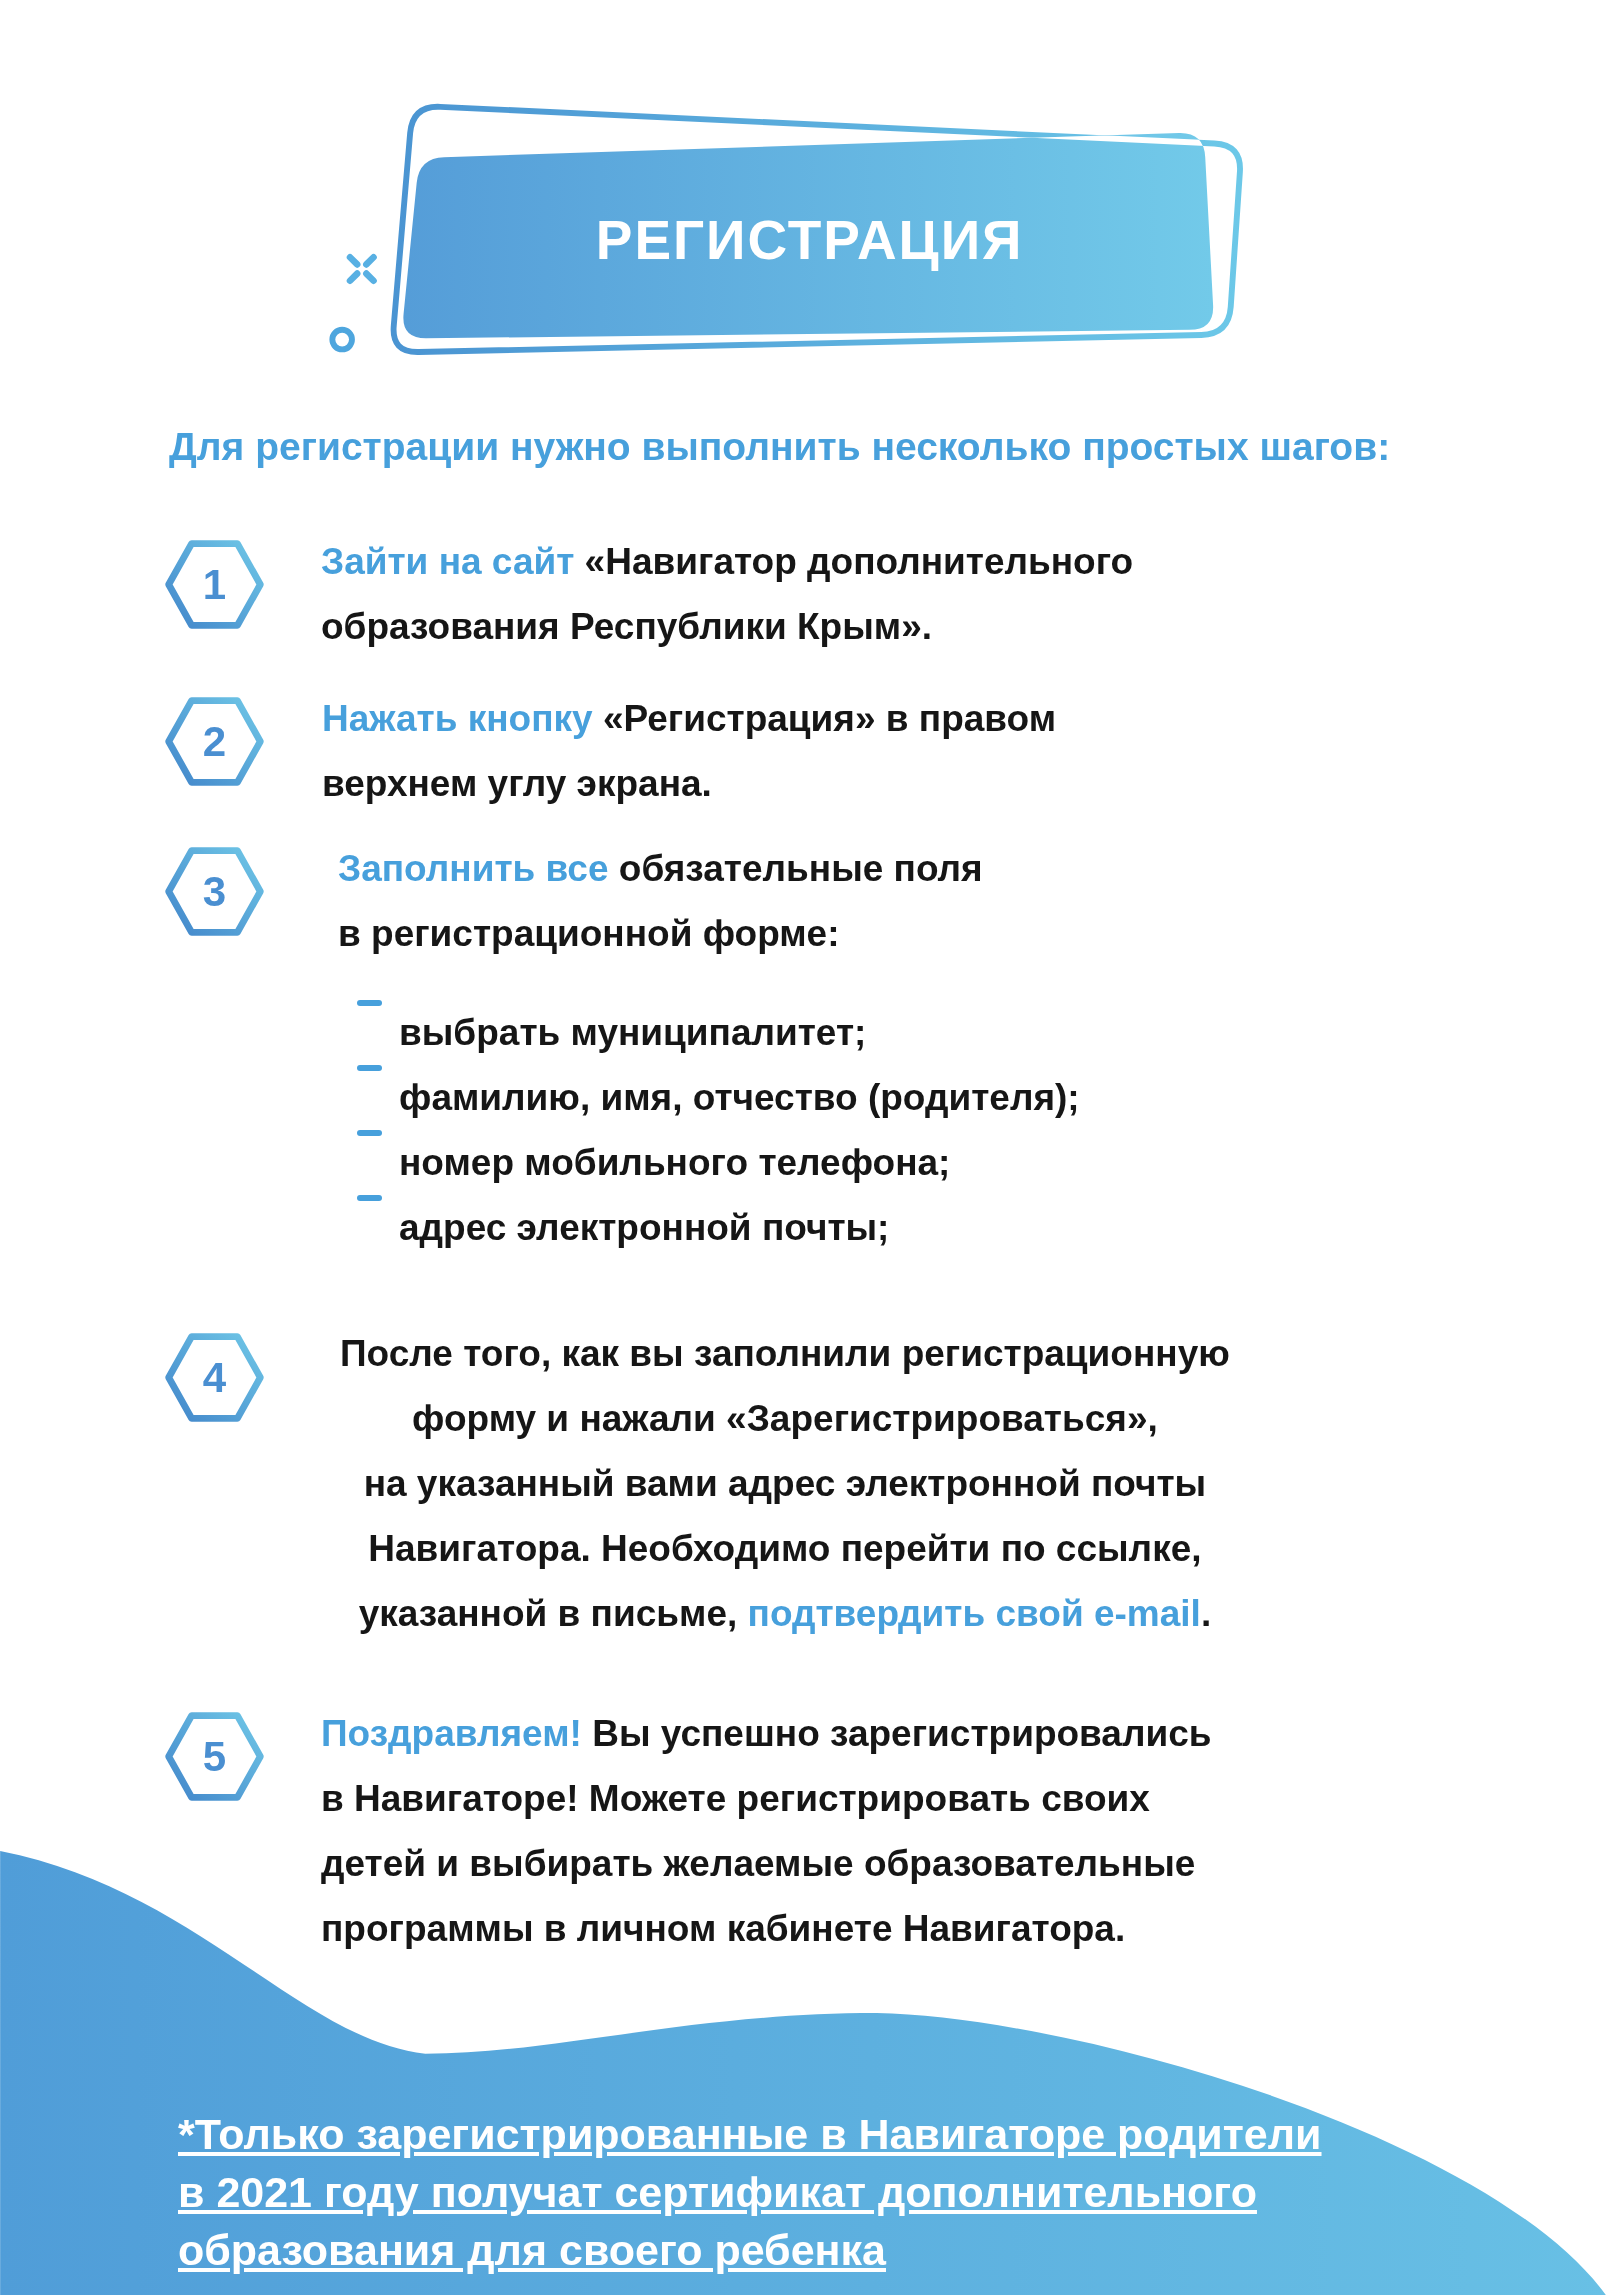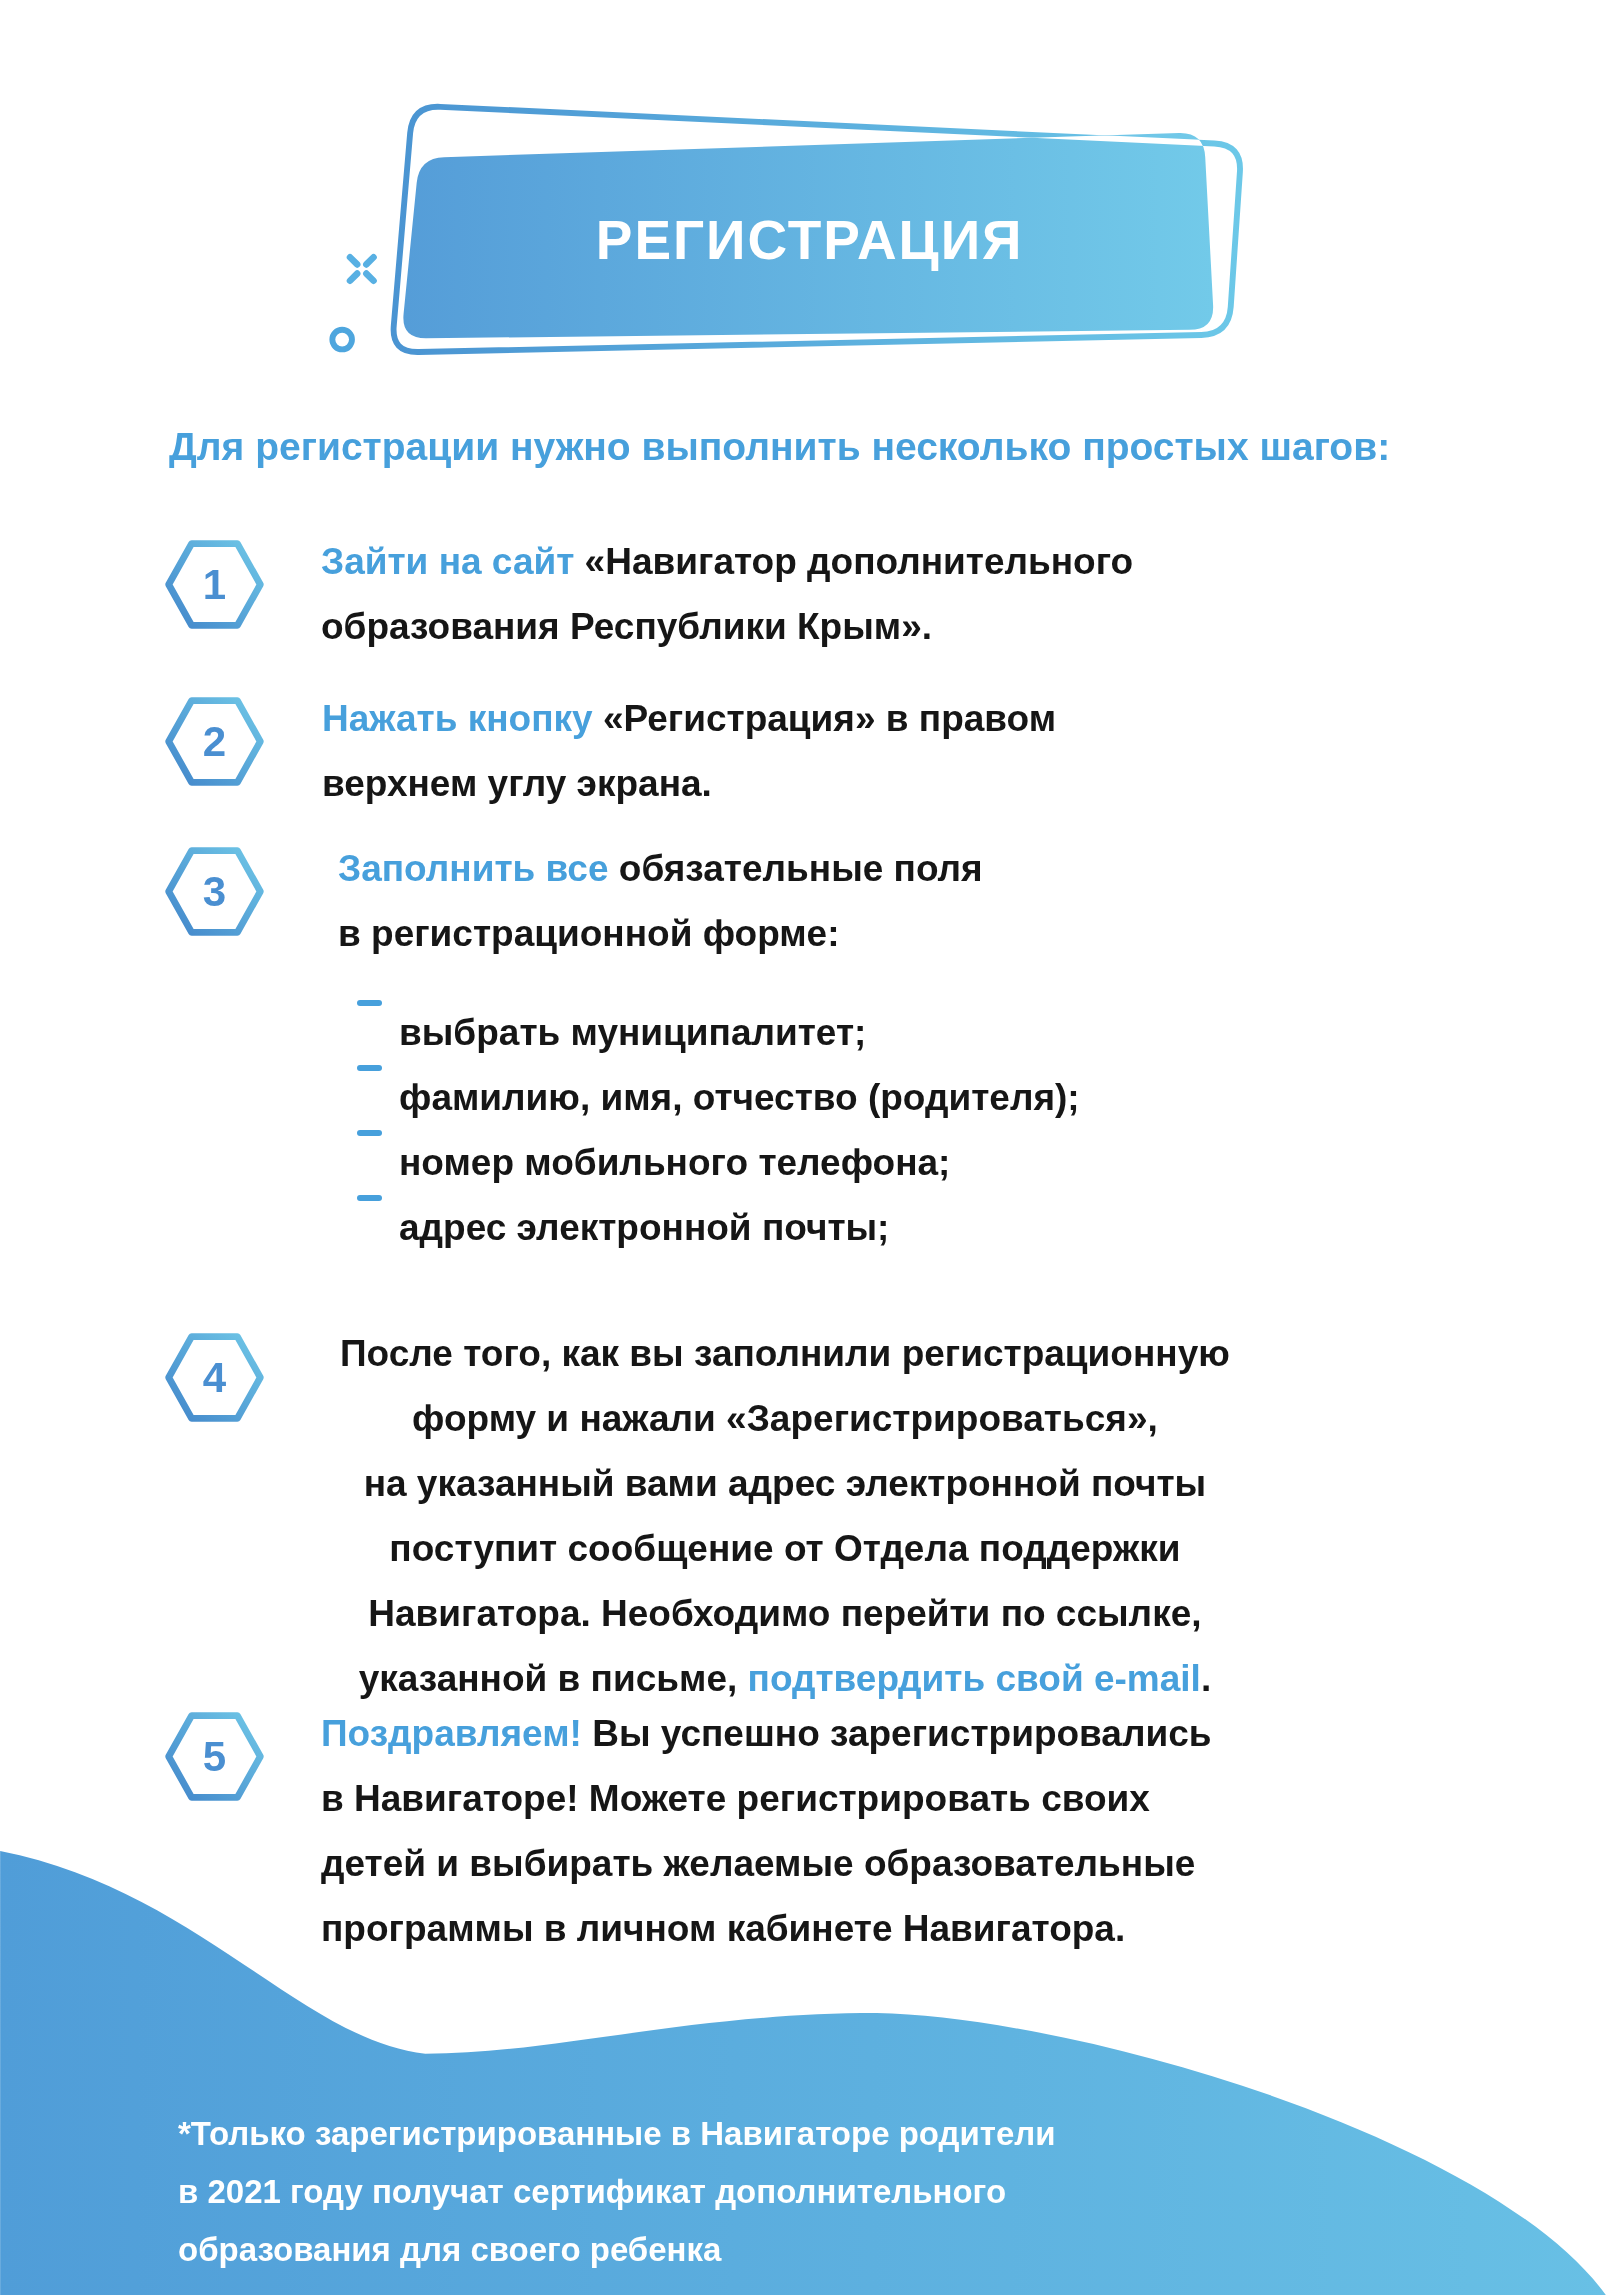--- a/index.html
+++ b/index.html
@@ -29,22 +29,22 @@
   .bullet-line{
     height:65px;font-size:37px;line-height:65px;color:var(--text_dark);
     display:flex;white-space:nowrap;
   }
   .dash{
     width:25px;height:5.9px;border-radius:3.3px;background:var(--accent_blue);
     margin-right:17px;flex:0 0 auto;
   }
   .wave-svg{left:0;top:1811px}
   .footer-note{
-    left:178px;top:2105px;font-size:33px;line-height:58px;
-    color:var(--footer_text);white-space:nowrap;
+    left:178px;top:2105px;font-size:43px;line-height:58px;
+    color:var(--footer_text);white-space:nowrap;text-decoration:underline;
   }
 </style>
 </head>
 <body>
 
 <svg class="abs header-svg" width="1086" height="340" viewBox="0 0 1660 520">
   <defs>
     <linearGradient id="outgrad" x1="0" y1="0" x2="1" y2="0">
       <stop offset="0" stop-color="#4a94d2"></stop>
       <stop offset="1" stop-color="#6cc8e8"></stop>
@@ -130,21 +130,20 @@
       </div>
     </div>
     <div class="abs hex" style="left: 165px; top: 1331px;"><svg viewBox="0 0 160 150" width="99" height="93">
         <polygon points="6,75 43,9 117,9 154,75 117,141 43,141" fill="none" stroke="url(#hexgrad)" stroke-width="11" stroke-linejoin="round"></polygon>
         <text class="hexnum" x="80" y="99" text-anchor="middle">4</text>
       </svg></div>
     <div class="abs step-text" style="left: 340px; top: 1321px; text-align: center;">
       <div class="step-line"><span class="seg-d">После того, как вы заполнили регистрационную</span></div>
       <div class="step-line"><span class="seg-d">форму и нажали «Зарегистрироваться»,</span></div>
       <div class="step-line"><span class="seg-d">на указанный вами адрес электронной почты</span></div>
-      <div class="step-line"><span class="seg-d">поступит сообщение от Отдела поддержки</span></div>
       <div class="step-line"><span class="seg-d">Навигатора. Необходимо перейти по ссылке,</span></div>
       <div class="step-line"><span class="seg-d">указанной в письме, </span><span class="seg-b">подтвердить свой e-mail</span><span class="seg-d">.</span></div>
     </div>
     <div class="abs hex" style="left: 165px; top: 1710px;"><svg viewBox="0 0 160 150" width="99" height="93">
         <polygon points="6,75 43,9 117,9 154,75 117,141 43,141" fill="none" stroke="url(#hexgrad)" stroke-width="11" stroke-linejoin="round"></polygon>
         <text class="hexnum" x="80" y="99" text-anchor="middle">5</text>
       </svg></div>
     <div class="abs step-text" style="left: 321px; top: 1701px;">
       <div class="step-line"><span class="seg-b">Поздравляем! </span><span class="seg-d">Вы успешно зарегистрировались</span></div>
       <div class="step-line"><span class="seg-d">в Навигаторе! Можете регистрировать своих</span></div>

